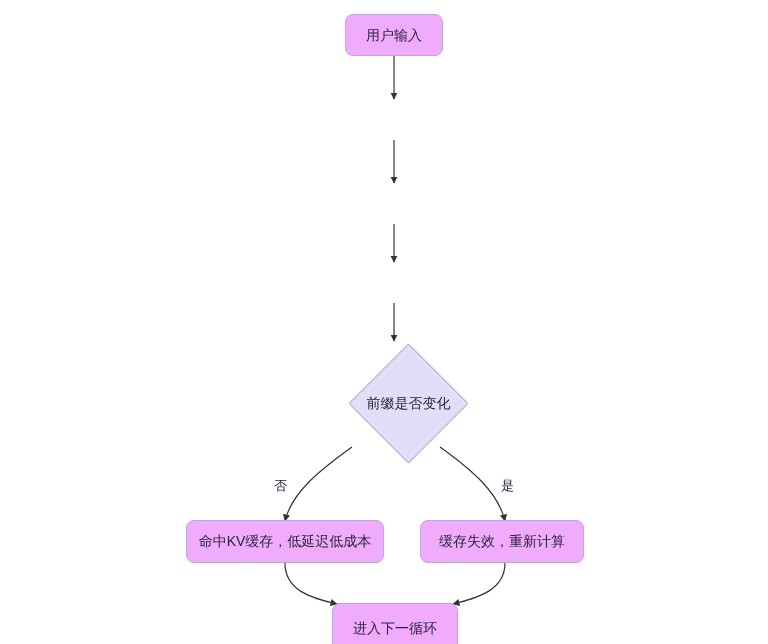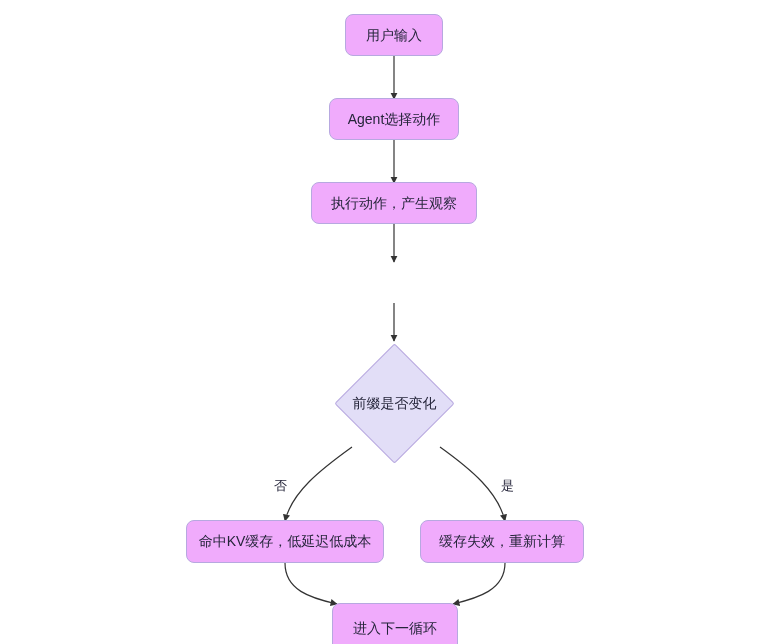--- a/index.html
+++ b/index.html
@@ -39,20 +39,21 @@
     line-height: 1.2;
     white-space: nowrap;
     z-index: 2;
   }
   .diamond-wrap {
     position: absolute;
     z-index: 2;
     display: flex;
     align-items: center;
     justify-content: center;
+    margin-left: 14px;
   }
   .diamond-shape {
     position: absolute;
     left: 0;
     top: 0;
     width: 100%;
     height: 100%;
     background: #e2def7;
     border: 1px solid #b7a8e0;
     box-sizing: border-box;
@@ -100,27 +101,21 @@
 
       <path d="M 285 563 C 285 590 310 598 337 604"></path>
       <path d="M 505 563 C 505 590 478 598 453 604"></path>
     </g>
   </svg>
 
   <div class="node" style="left:345px; top:14px; width:98px; height:42px;">
     <span>用户输入</span>
   </div>
 
-  <div class="node" style="left:329px; top:98px; width:130px; height:42px;">
-    <span>Agent选择动作</span>
-  </div>
 
-  <div class="node" style="left:311px; top:182px; width:166px; height:42px;">
-    <span>执行动作，产生观察</span>
-  </div>
 
 
   <div class="diamond-wrap" style="left:352px; top:361px; width:85px; height:85px;">
     <div class="diamond-shape"></div>
     <span class="diamond-label">前缀是否变化</span>
   </div>
 
   <div class="node" style="left:186px; top:520px; width:198px; height:43px;">
     <span>命中KV缓存，低延迟低成本</span>
   </div>

